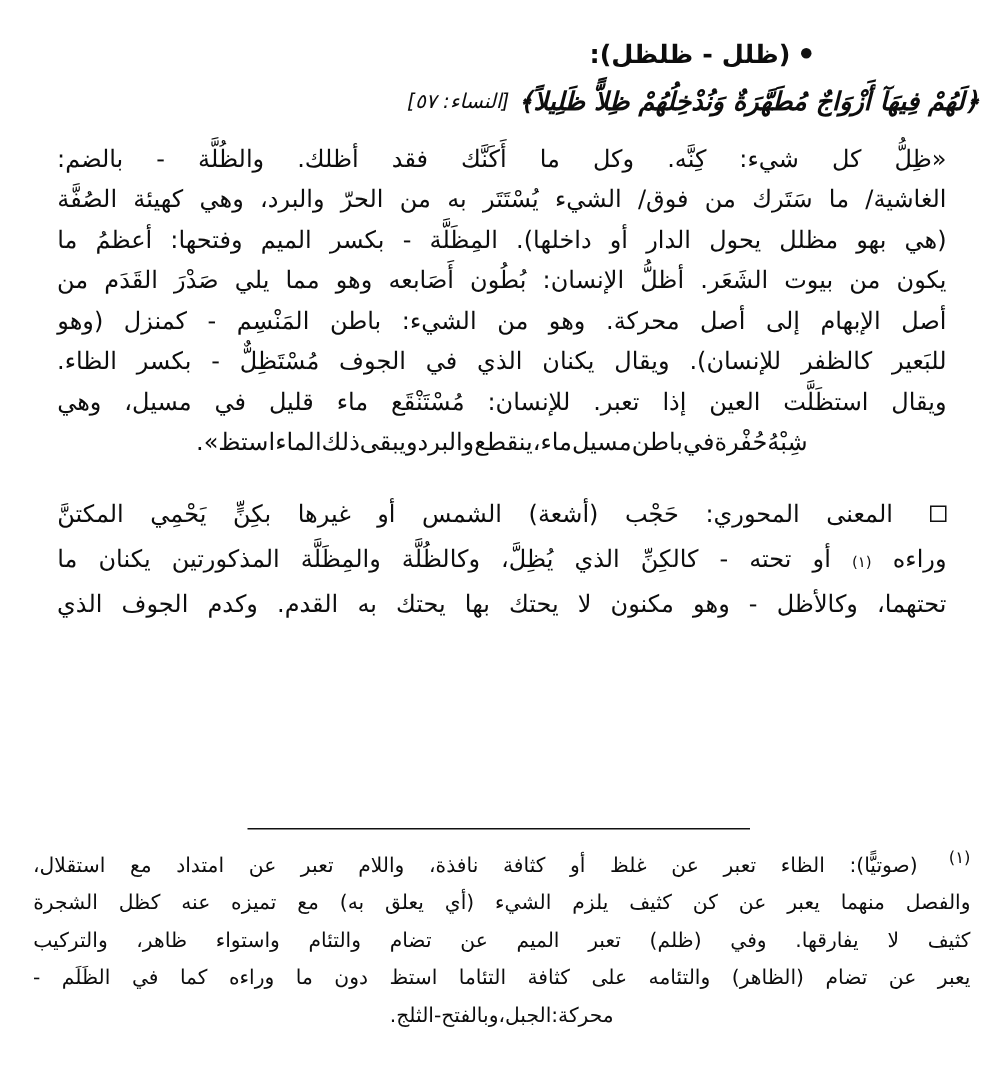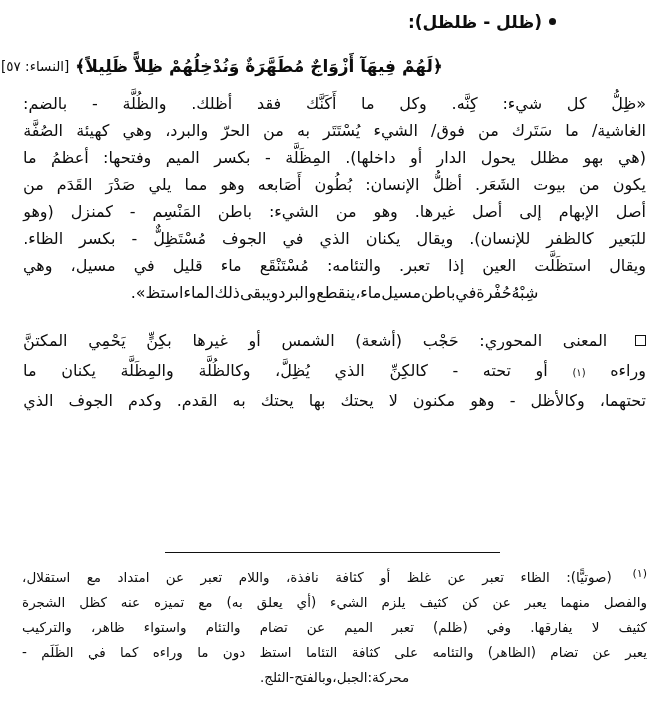--- a/index.html
+++ b/index.html
@@ -13,21 +13,21 @@
     font-family: "DejaVu Sans", "Liberation Sans", sans-serif;
     color: #0d0d0d;
     overflow: hidden;
     position: relative;
   }
   .page {
     position: relative;
     width: 669px;
     height: 584px;
     box-sizing: border-box;
-    padding: 1px;
+    padding: 16px;
   }
 
   
   .entry-head {
     direction: rtl;
     text-align: right;
     padding: 8px 112px 0 0;
     font-size: 17px;
     line-height: 26px;
     letter-spacing: 0.2px;
@@ -41,25 +41,26 @@
     vertical-align: 3px;
     margin-left: 7px;
   }
   .entry-head .lemma {
     font-weight: 600;
   }
 
   
   .verse-line {
     direction: rtl;
-    text-align: left;
-    margin-top: 17px;
+    text-align: right;
+    margin-top: 4px;
     font-size: 17px;
     line-height: 28px;
     white-space: nowrap;
+    font-style: italic;
   }
   .verse-line .verse {
     font-weight: 700;
     letter-spacing: 0.2px;
   }
   .verse-line .ref {
     font-size: 13.5px;
     font-weight: 400;
     margin-right: 6px;
     vertical-align: 1px;
@@ -219,21 +220,21 @@
         <span class="w">يلي</span>
         <span class="w">صَدْرَ</span>
         <span class="w">القَدَم</span>
         <span class="w">من</span>
       </div>
       <div class="body-line justify">
         <span class="w">أصل</span>
         <span class="w">الإبهام</span>
         <span class="w">إلى</span>
         <span class="w">أصل</span>
-        <span class="w">غيرها.</span>
+        <span class="w">محركة.</span>
         <span class="w">وهو</span>
         <span class="w">من</span>
         <span class="w">الشيء:</span>
         <span class="w">باطن</span>
         <span class="w">المَنْسِم</span>
         <span class="w">-</span>
         <span class="w">كمنزل</span>
         <span class="w">(وهو</span>
       </div>
       <div class="body-line justify">
@@ -249,21 +250,21 @@
         <span class="w">-</span>
         <span class="w">بكسر</span>
         <span class="w">الظاء.</span>
       </div>
       <div class="body-line justify">
         <span class="w">ويقال</span>
         <span class="w">استظَلَّت</span>
         <span class="w">العين</span>
         <span class="w">إذا</span>
         <span class="w">تعبر.</span>
-        <span class="w">والتئامه:</span>
+        <span class="w">للإنسان:</span>
         <span class="w">مُسْتَنْقَع</span>
         <span class="w">ماء</span>
         <span class="w">قليل</span>
         <span class="w">في</span>
         <span class="w">مسيل،</span>
         <span class="w">وهي</span>
       </div>
       <div class="body-line center">
         <span class="w">شِبْهُ</span>
         <span class="w">حُفْرة</span>
@@ -298,20 +299,21 @@
         <span class="w">وراءه</span>
         <sup class="fn">(١)</sup>
         <span class="w">أو</span>
         <span class="w">تحته</span>
         <span class="w">-</span>
         <span class="w">كالكِنِّ</span>
         <span class="w">الذي</span>
         <span class="w">يُظِلَّ،</span>
         <span class="w">وكالظُلَّة</span>
         <span class="w">والمِظَلَّة</span>
+        <span class="w">المذكورتين</span>
         <span class="w">يكنان</span>
         <span class="w">ما</span>
       </div>
       <div class="core-line justify">
         <span class="w">تحتهما،</span>
         <span class="w">وكالأظل</span>
         <span class="w">-</span>
         <span class="w">وهو</span>
         <span class="w">مكنون</span>
         <span class="w">لا</span>

